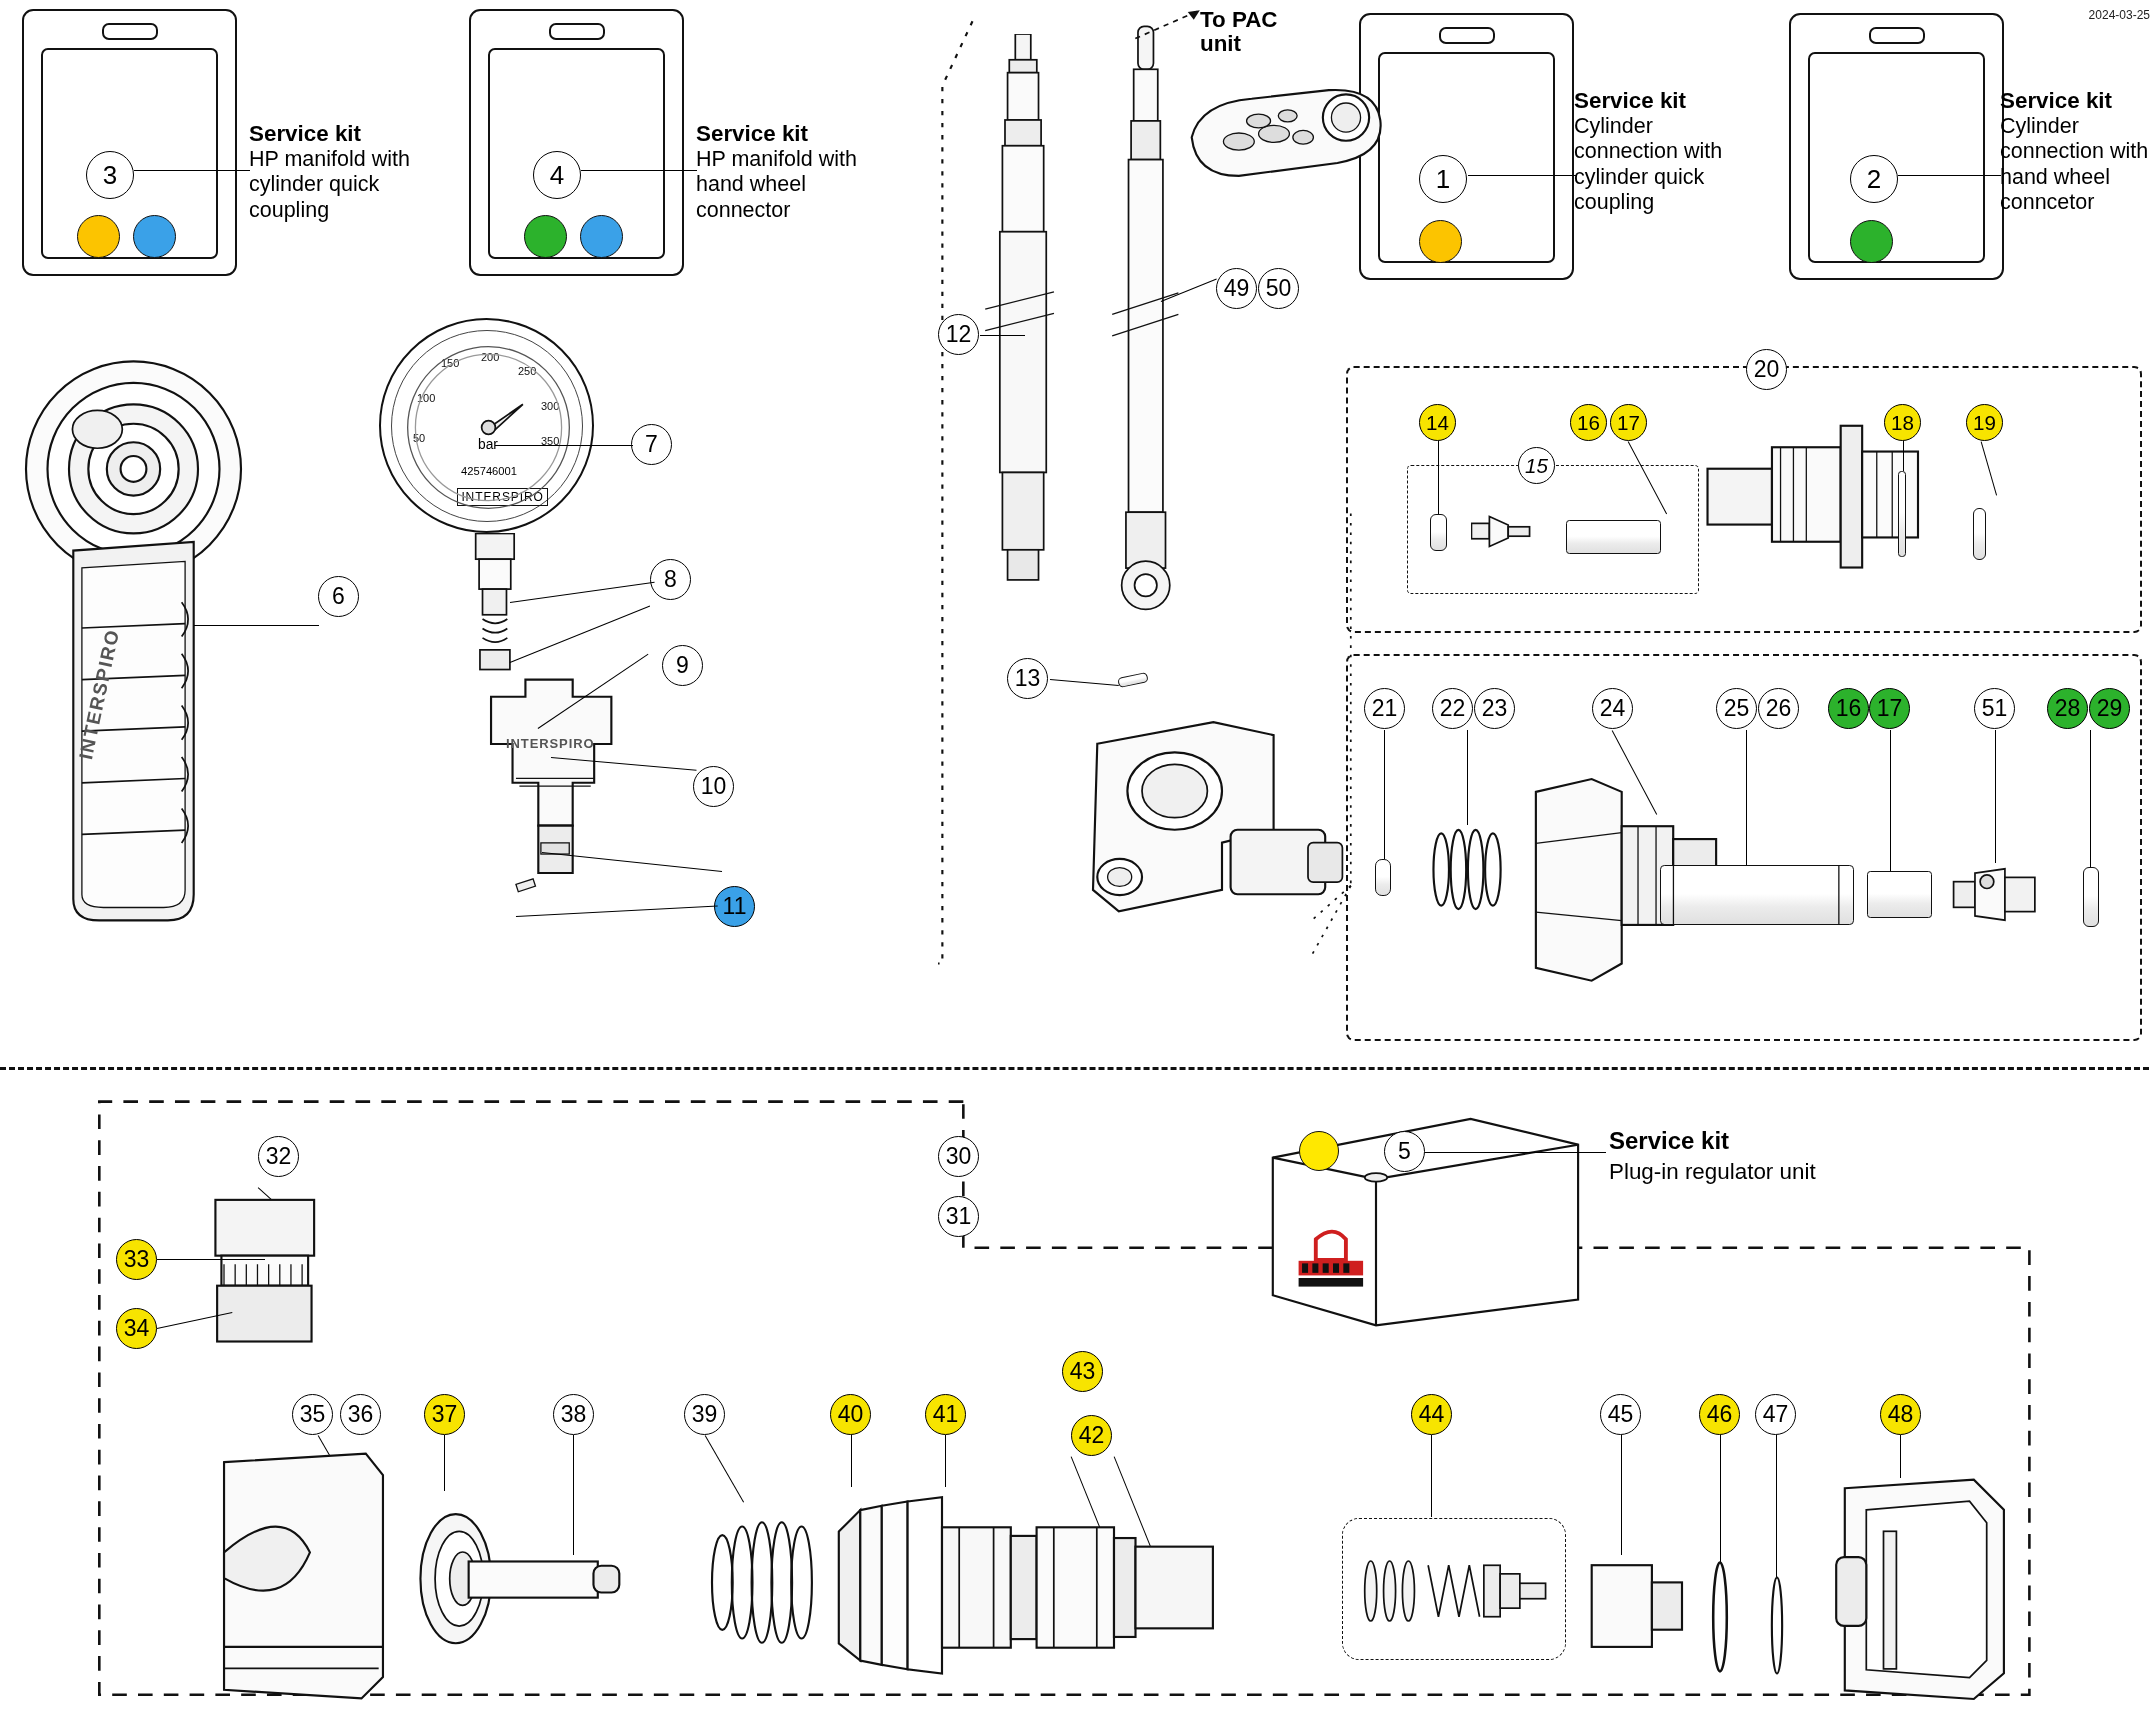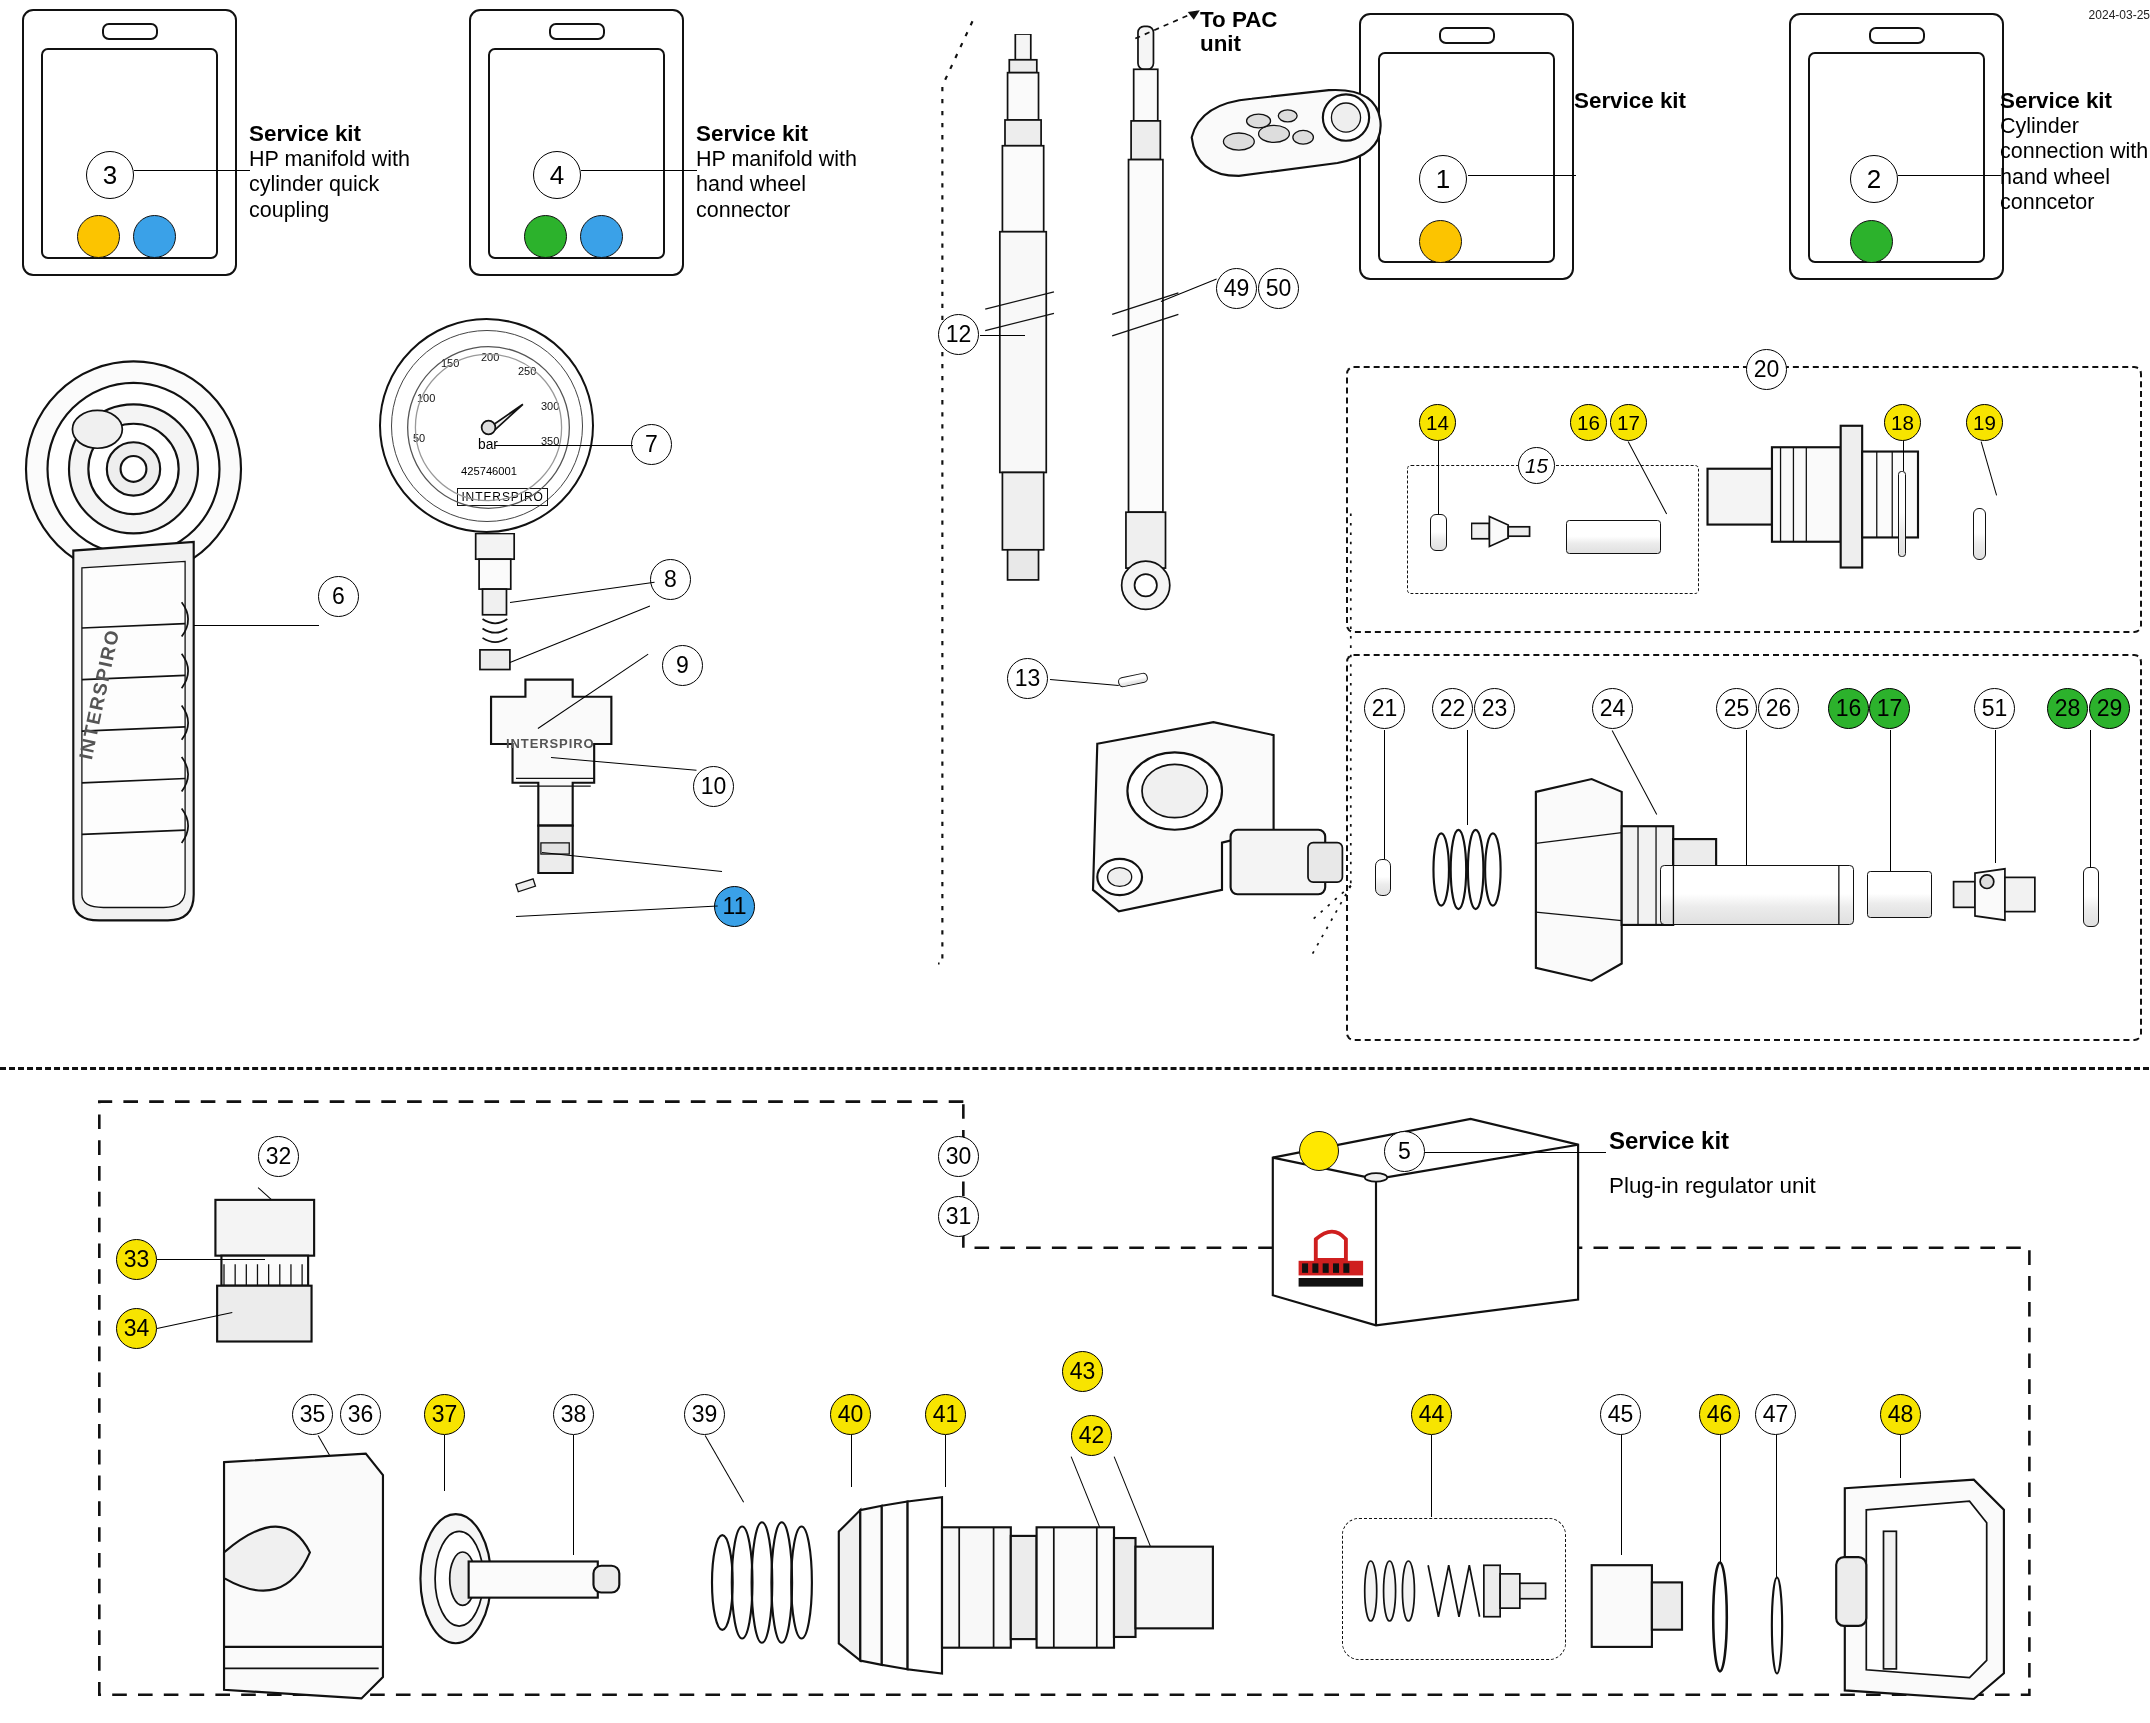--- a/index.html
+++ b/index.html
@@ -199,20 +199,21 @@
 
   <div class="abs packet" style="left:1359px; top:13px; width:215px; height:267px;">
     <div class="hole"></div>
     <div class="inner"></div>
   </div>
   <div class="abs bub lg" style="left:1419px; top:155px;">1</div>
   <div class="abs dot" style="left:1419px; top:220px; width:43px; height:43px; background:#fcc400;"></div>
   <div class="abs line" style="left:1468px; top:175px; width:108px;"></div>
   <div class="abs" style="left:1574px; top:88px; width:181px;">
     <div class="kit-title">Service kit</div>
+    <div class="kit-desc">Cylinder connection with cylinder quick coupling</div>
   </div>
 
   <div class="abs packet" style="left:1789px; top:13px; width:215px; height:267px;">
     <div class="hole"></div>
     <div class="inner"></div>
   </div>
   <div class="abs bub lg" style="left:1850px; top:155px;">2</div>
   <div class="abs dot" style="left:1850px; top:220px; width:43px; height:43px; background:#2cb22c;"></div>
   <div class="abs line" style="left:1898px; top:175px; width:103px;"></div>
   <div class="abs" style="left:2000px; top:88px; width:172px;">
@@ -560,21 +561,21 @@
         <rect x="200" y="396" width="14" height="22" fill="#111"></rect>
         <rect x="224" y="396" width="14" height="22" fill="#111"></rect>
       </g>
     </svg>
   </div>
   <div class="abs dot" style="left:1299px; top:1131px; width:40px; height:40px; background:#ffe800;"></div>
   <div class="abs bub md" style="left:1384px; top:1131px;">5</div>
   <div class="abs line" style="left:1425px; top:1152px; width:181px;"></div>
   <div class="abs" style="left:1609px; top:1127px; width:525px;">
     <div class="kit5-title">Service kit</div>
-    <div class="kit5-sub" style="margin-top:18px;">Plug-in regulator unit</div>
+    <div class="kit5-sub" style="margin-top:4px;">Plug-in regulator unit</div>
   </div>
 
   <div class="abs bub md" style="left:292px; top:1394px;">35</div>
   <div class="abs bub md" style="left:340px; top:1394px;">36</div>
   <div class="abs line" style="left:318px; top:1435px; width:86px; transform: rotate(60deg);"></div>
   <div class="abs" style="left:211px; top:1445px; width:185px; height:262px;">
     <svg width="185" height="262" viewBox="0 0 430 610">
       <path d="M30 40 L360 20 L400 70 L400 540 L350 590 L30 570 Z" fill="#fafafa" stroke="#111" stroke-width="5"></path>
       <path d="M30 250 q140 -120 200 0 q-60 140 -200 60 z" fill="#f0f0f0" stroke="#111" stroke-width="5"></path>
       <line x1="30" y1="470" x2="400" y2="470" stroke="#111" stroke-width="5"></line>

